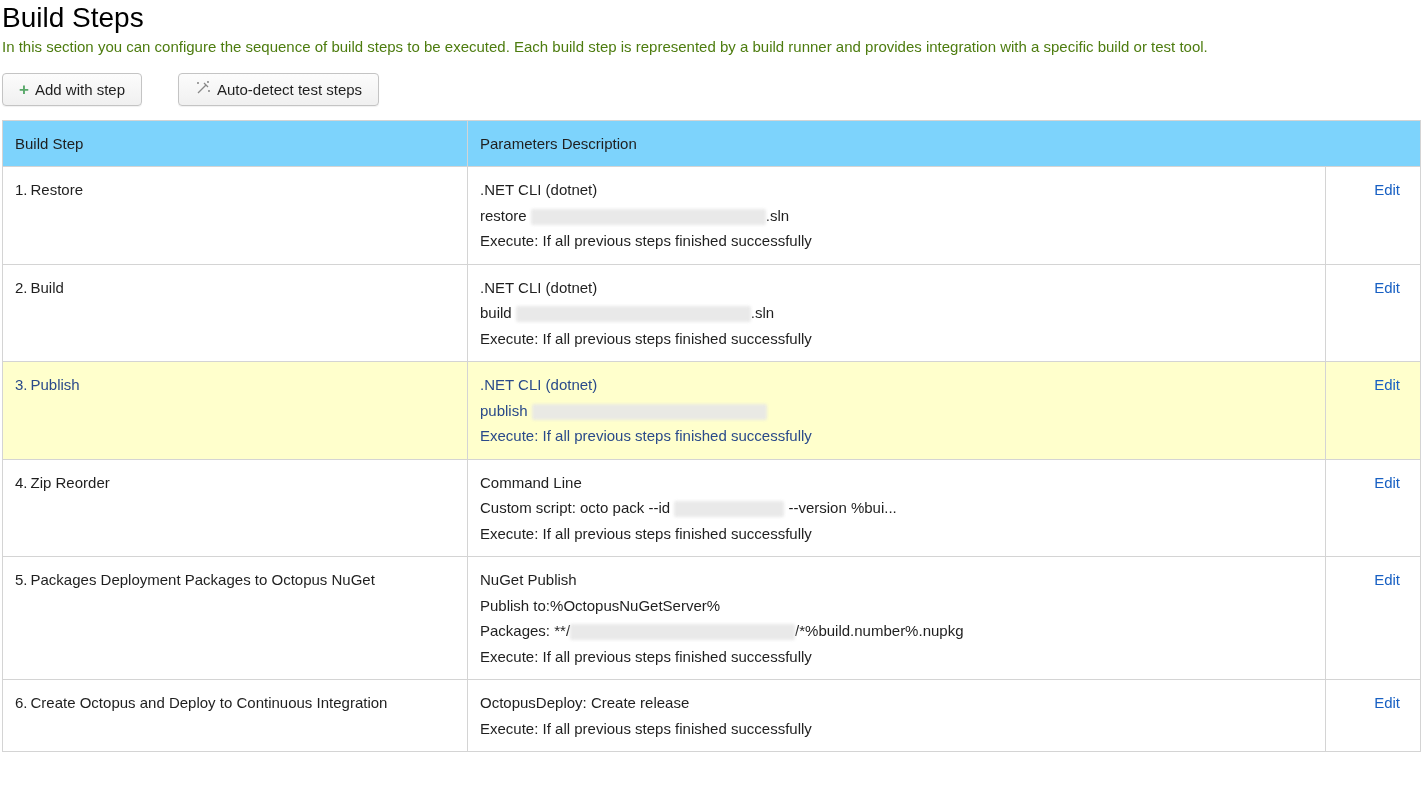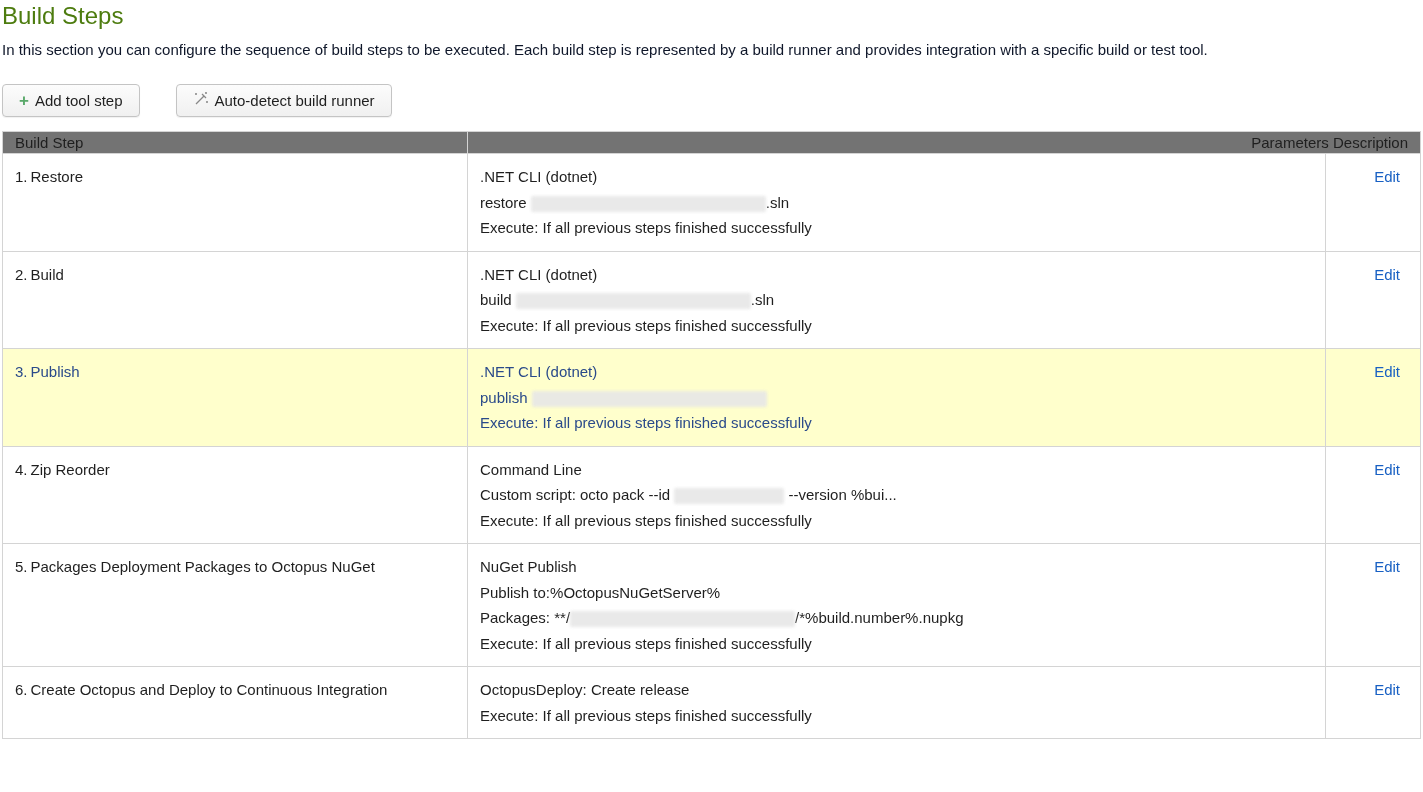--- a/index.html
+++ b/index.html
@@ -8,29 +8,29 @@
       padding: 0;
     }
     body {
       font-family: -apple-system, BlinkMacSystemFont, "Segoe UI", Arial, sans-serif;
       font-size: 15px;
       color: #1f1f1f;
       background: #fff;
       padding: 2px;
     }
     .page-title {
-      font-size: 24px;
+      font-size: 28px;
       font-weight: 400;
+      color: #000000;
+      margin-bottom: 4px;
+    }
+    .page-description {
+      font-size: 15px;
       color: #4d7c0f;
-      margin-bottom: 11px;
-    }
-    .page-description {
-      font-size: 15px;
-      color: #0f172a;
-      margin-bottom: 26px;
+      margin-bottom: 18px;
     }
     .toolbar {
       display: flex;
       gap: 36px;
       margin-bottom: 14px;
     }
     .btn {
       display: inline-flex;
       align-items: center;
       gap: 6px;
@@ -55,29 +55,28 @@
     }
     table.steps-table {
       width: 100%;
       border-collapse: collapse;
       border: 1px solid #d4d4d4;
     }
     table.steps-table th {
       text-align: left;
       font-weight: 400;
       font-size: 15px;
-      padding: 2px 12px;
-      background: #737373;
+      padding: 14px 12px;
+      background: #7dd3fc;
       border-bottom: 1px solid #d4d4d4;
       border-right: 1px solid #d4d4d4;
       color: #1f1f1f;
     }
     table.steps-table th:last-child {
       border-right: none;
-      text-align: right;
     }
     table.steps-table td {
       vertical-align: top;
       padding: 10px 12px;
       border-bottom: 1px solid #d4d4d4;
       border-right: 1px solid #d4d4d4;
       font-size: 15px;
       line-height: 1.7;
       color: #1f1f1f;
     }
@@ -122,33 +121,33 @@
   </style>
 </head>
 <body>
 
 <h1 class="page-title">Build Steps</h1>
 <p class="page-description">In this section you can configure the sequence of build steps to be executed. Each build step is represented by a build runner and provides integration with a specific build or test tool.</p>
 
 <div class="toolbar">
   <button class="btn">
     <span class="plus-icon">+</span>
-    <span>Add tool step</span>
+    <span>Add with step</span>
   </button>
   <button class="btn">
     <span class="wand-icon">
       <svg width="16" height="16" viewBox="0 0 16 16" fill="none" stroke="currentColor" stroke-width="1.3">
         <line x1="3" y1="13" x2="11" y2="5"></line>
         <line x1="9" y1="3" x2="13" y2="7"></line>
         <circle cx="3" cy="3" r="0.4" fill="currentColor"></circle>
         <circle cx="13" cy="2" r="0.4" fill="currentColor"></circle>
         <circle cx="14" cy="11" r="0.4" fill="currentColor"></circle>
       </svg>
     </span>
-    <span>Auto-detect build runner</span>
+    <span>Auto-detect test steps</span>
   </button>
 </div>
 
 <table class="steps-table">
   <thead>
     <tr>
       <th class="col-step">Build Step</th>
       <th class="col-params" colspan="2">Parameters Description</th>
     </tr>
   </thead>

